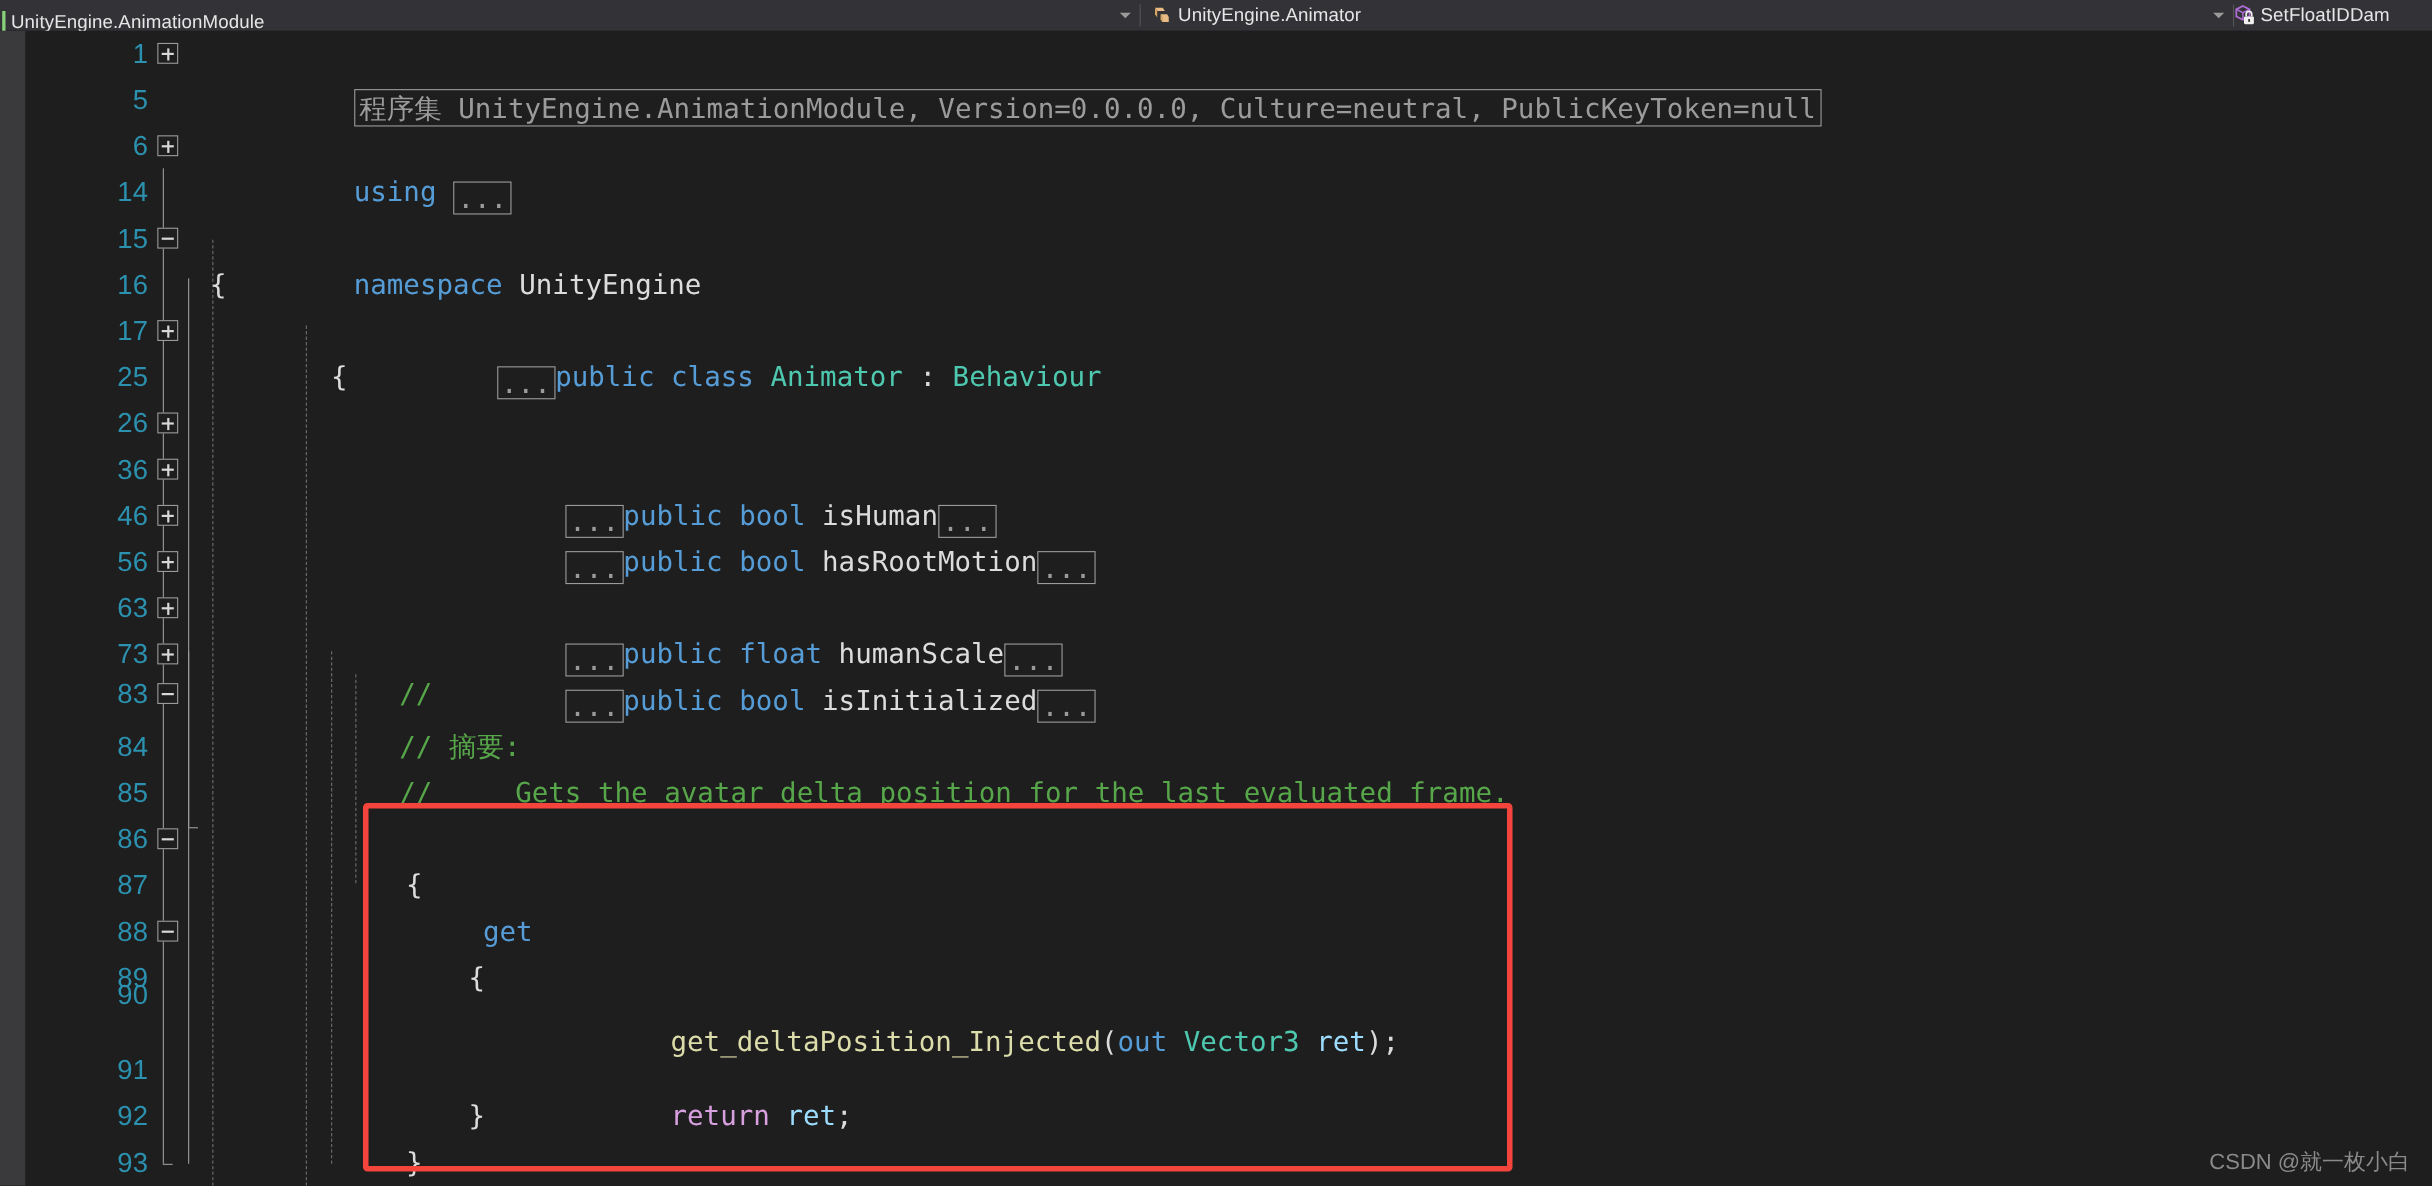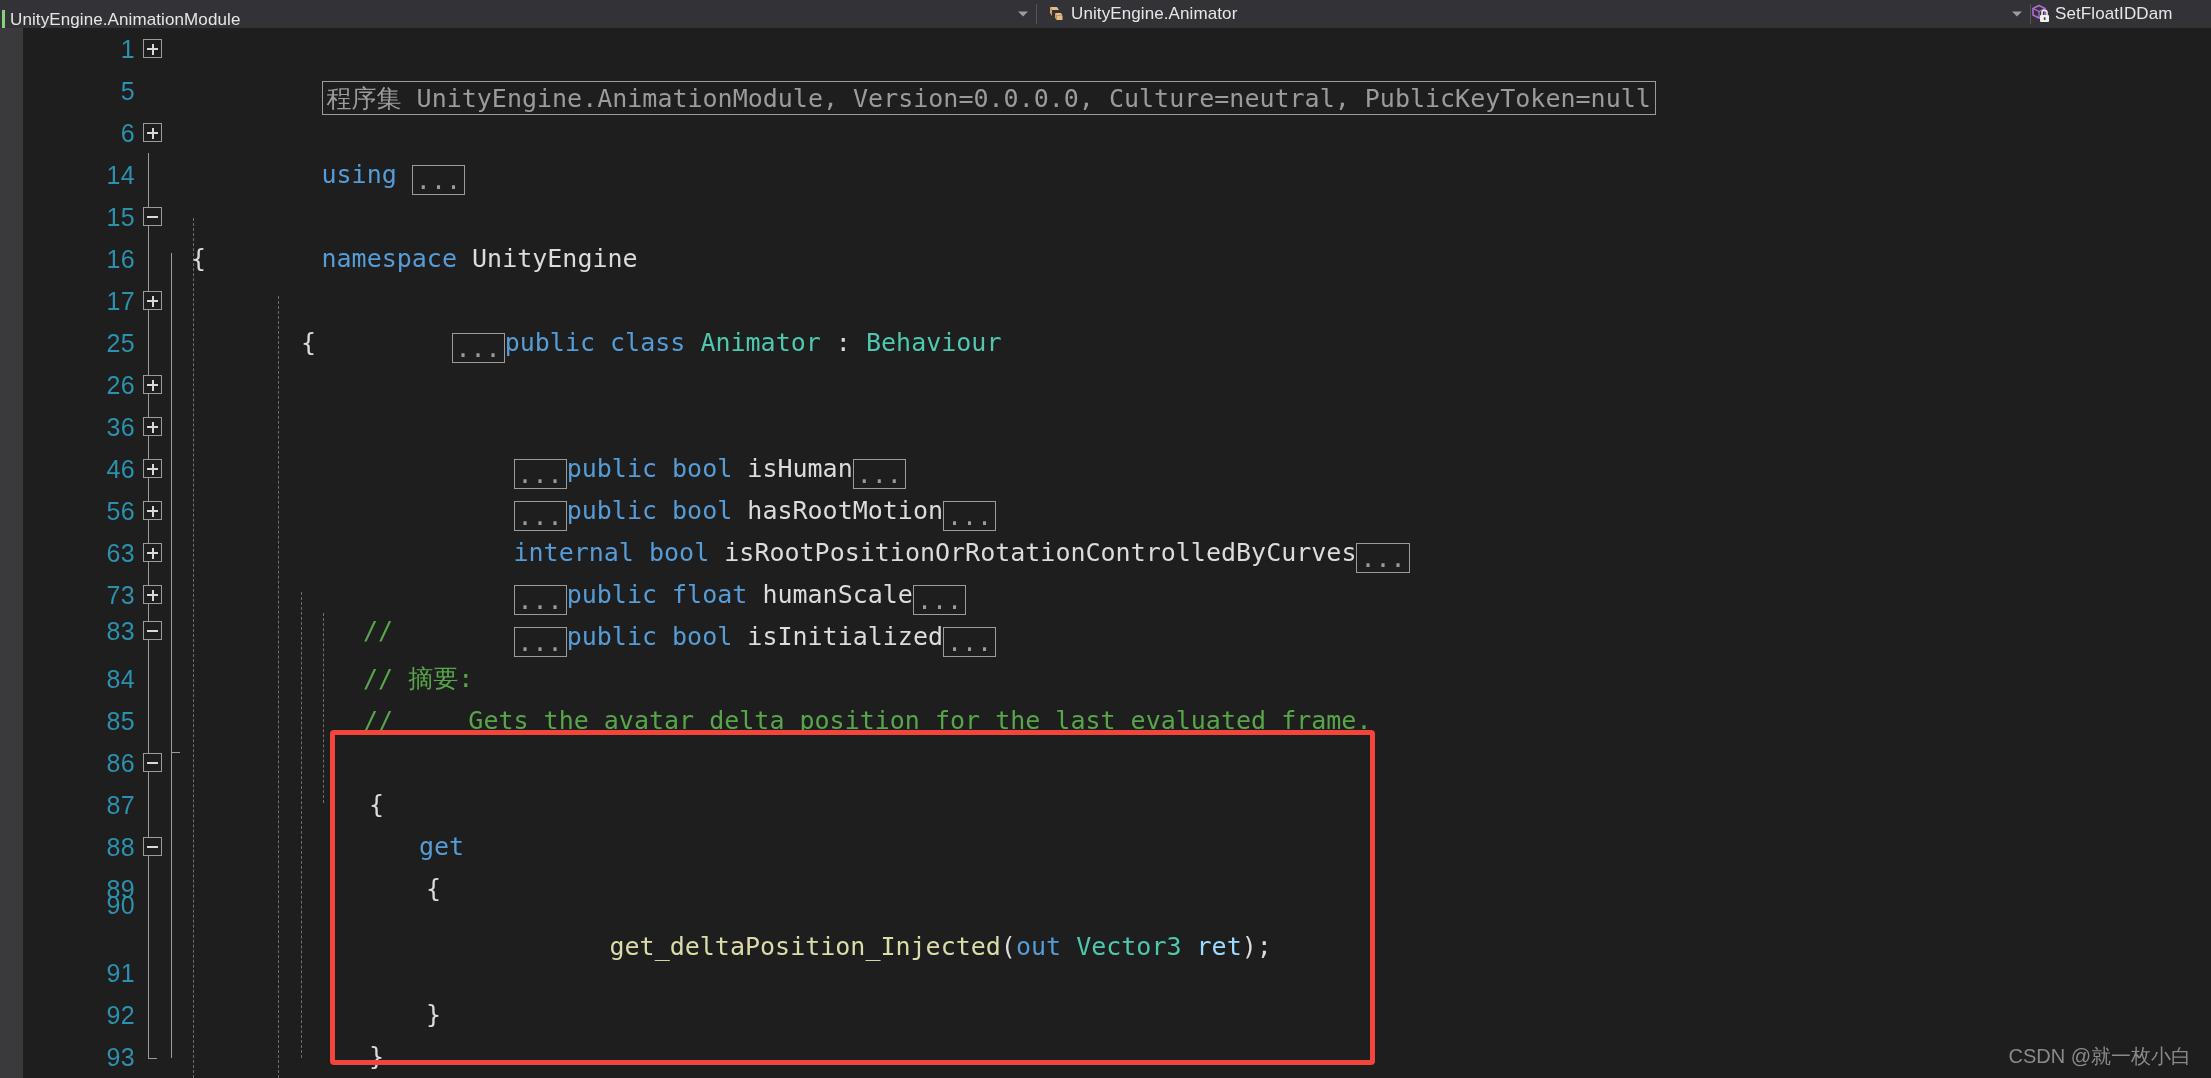--- a/index.html
+++ b/index.html
@@ -270,23 +270,20 @@
         <div class="lnum">46</div>
         <div class="outl plus" style="left:120px;"></div>
         <div class="content" style="left:340px;">
           <span class="ellip">...</span><span class="kw">public</span><span class="kw"> </span><span class="kw">bool</span><span class="id"> </span><span class="id">hasRootMotion</span><span class="ellip">...</span>
         </div>
       </div>
 
       <div class="line" style="top:462px;">
         <div class="lnum">56</div>
         <div class="outl plus" style="left:120px;"></div>
-        <div class="content" style="left:340px;">
-          <span class="kw">internal</span><span class="kw"> </span><span class="kw">bool</span><span class="id"> </span><span class="id">isRootPositionOrRotationControlledByCurves</span><span class="ellip">...</span>
-        </div>
       </div>
 
       <div class="line" style="top:504px;">
         <div class="lnum">63</div>
         <div class="outl plus" style="left:120px;"></div>
         <div class="content" style="left:340px;">
           <span class="ellip">...</span><span class="kw">public</span><span class="kw"> </span><span class="kw">float</span><span class="id"> </span><span class="id">humanScale</span><span class="ellip">...</span>
         </div>
       </div>
 
@@ -320,37 +317,40 @@
       </div>
 
       <div class="line" style="top:756px;">
         <div class="lnum">87</div>
         <div class="content punct" style="left:346px;">{</div>
       </div>
 
       <div class="line" style="top:798px;">
         <div class="lnum">88</div>
         <div class="outl" style="left:120px;"></div>
-        <div class="content kw" style="left:396px;text-align:right;">get</div>
+        <div class="content kw" style="left:416px;text-align:right;">get</div>
       </div>
 
       <div class="line" style="top:840px;">
         <div class="lnum">89</div>
         <div class="content punct" style="left:403px;">{</div>
       </div>
 
       <div class="line" style="top:856px;">
         <div class="lnum">90</div>
         <div class="content" style="left:436px;">
           <span class="fn">get_deltaPosition_Injected</span><span class="punct">(</span><span class="kw">out</span><span class="id"> </span><span class="typ">Vector3</span><span class="id"> </span><span class="var">ret</span><span class="punct">);</span>
         </div>
       </div>
 
       <div class="line" style="top:924px;">
         <div class="lnum">91</div>
+        <div class="content" style="left:436px;">
+          <span class="ctl">return</span><span class="id"> </span><span class="var">ret</span><span class="punct">;</span>
+        </div>
       </div>
 
       <div class="line" style="top:966px;">
         <div class="lnum">92</div>
         <div class="content punct" style="left:403px;">}</div>
       </div>
 
       <div class="line" style="top:1008px;">
         <div class="lnum">93</div>
         <div class="content punct" style="left:346px;">}</div>

